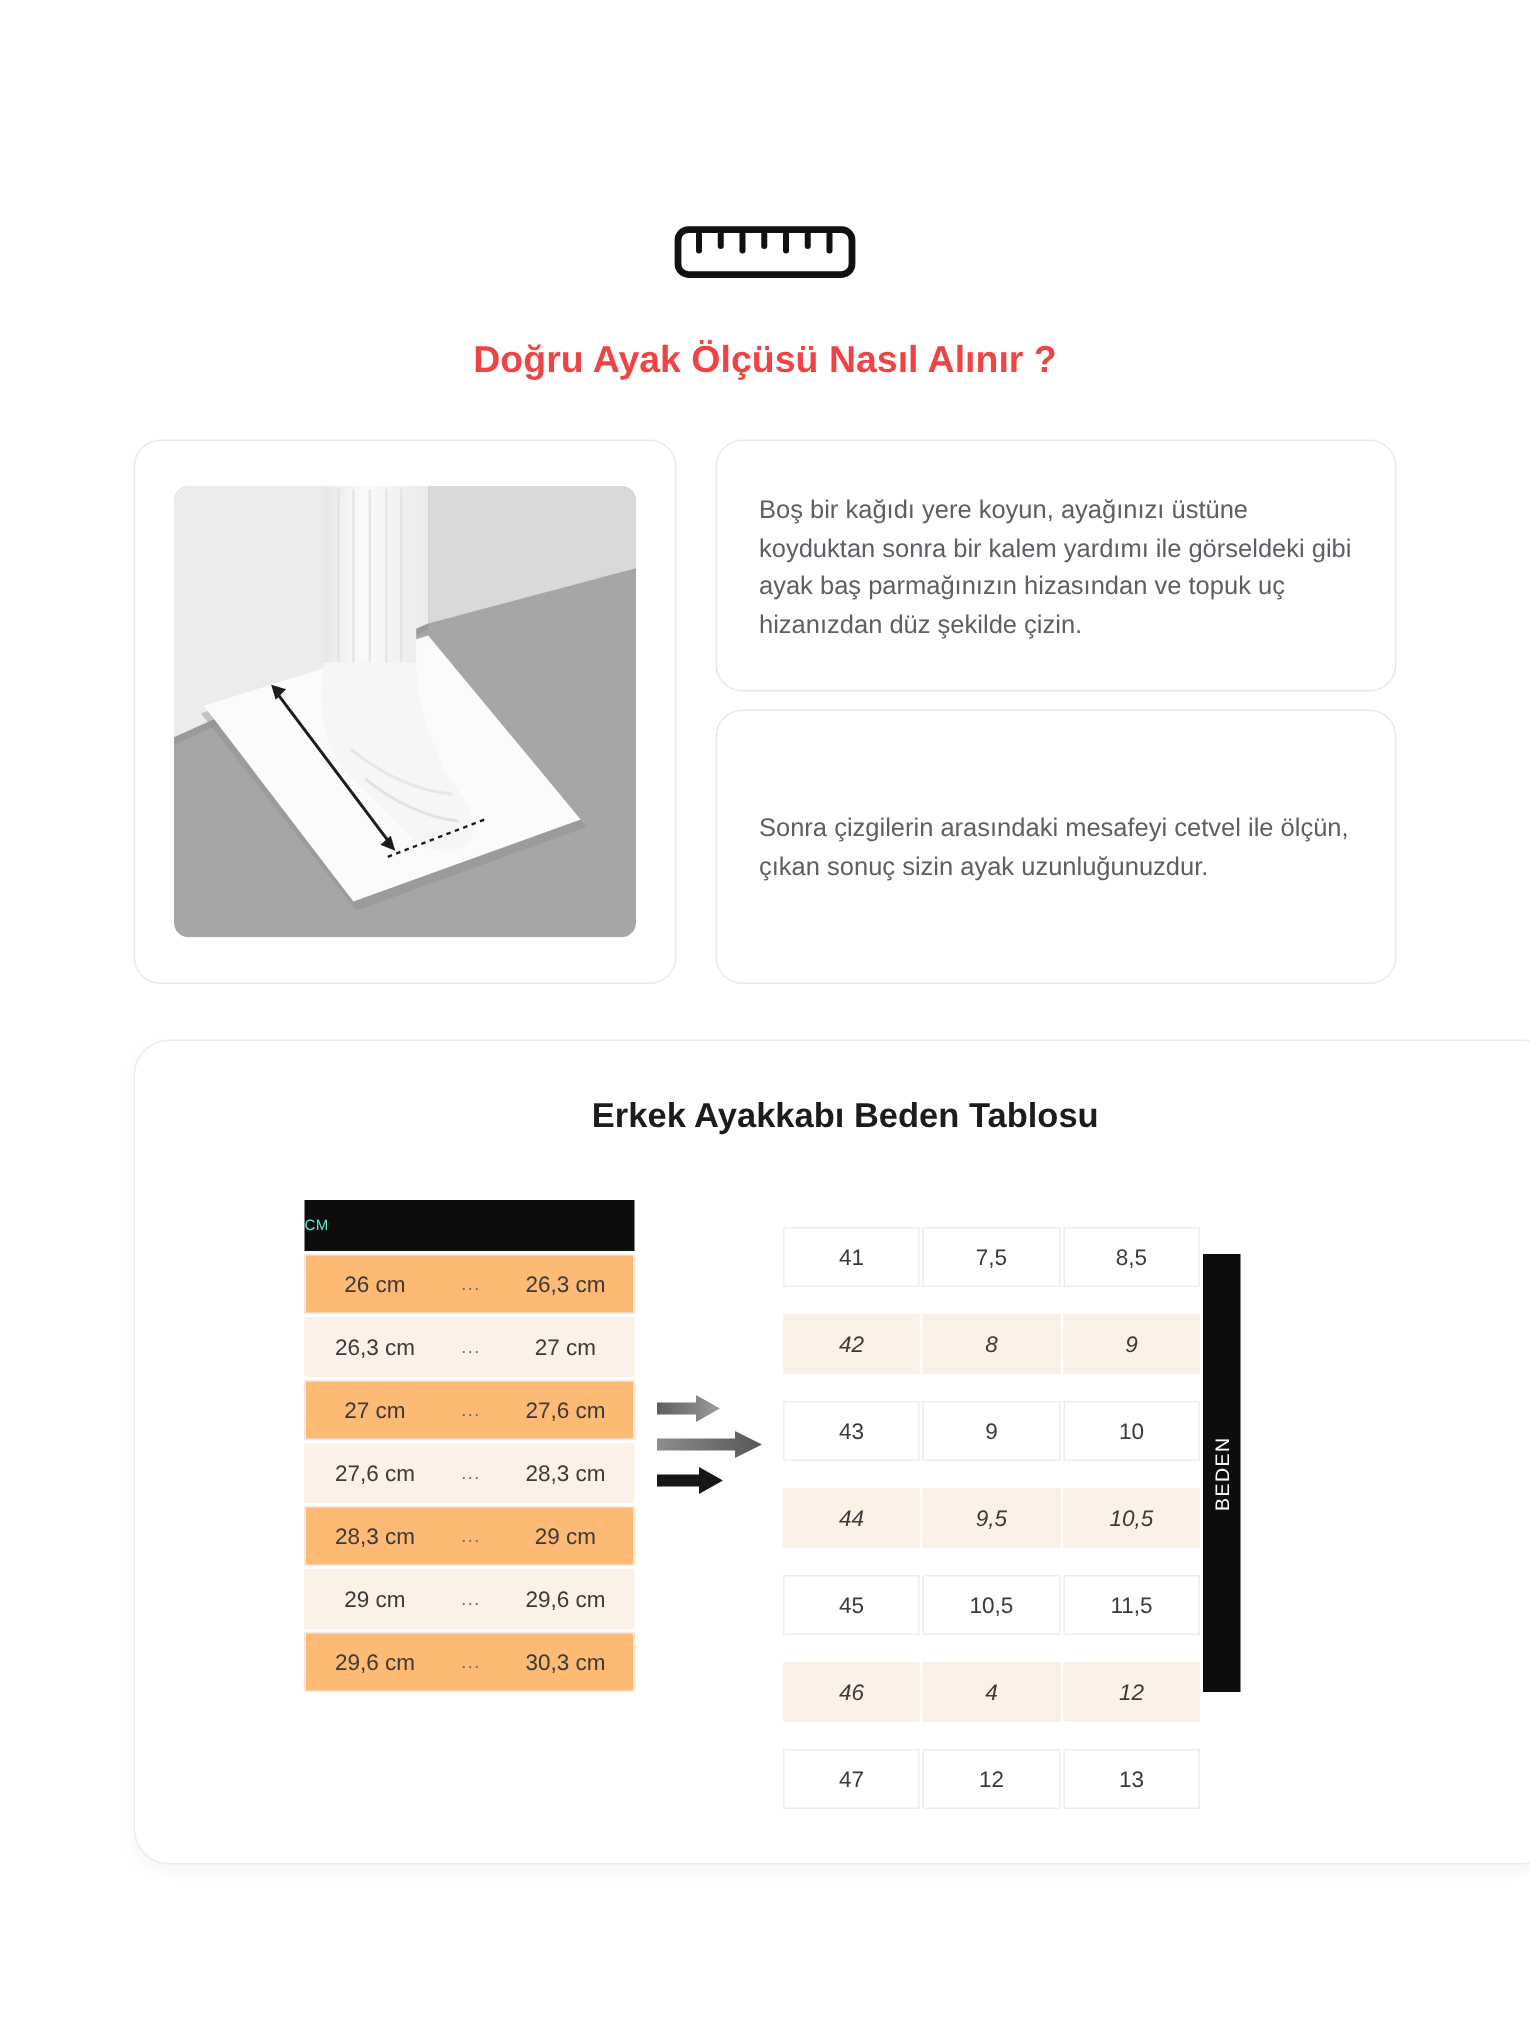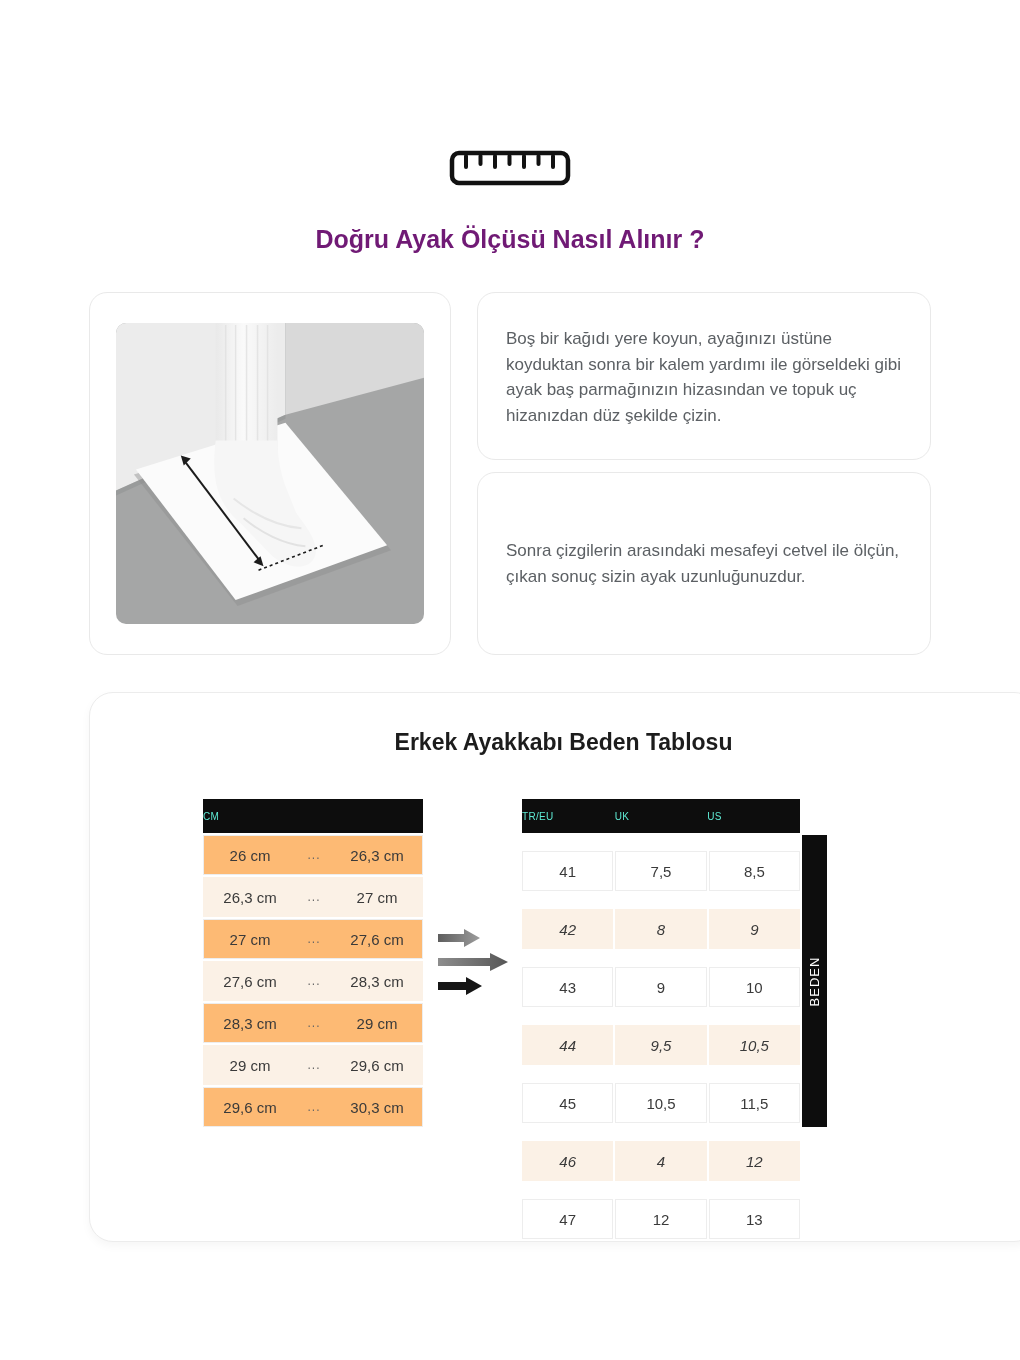--- a/index.html
+++ b/index.html
@@ -14,21 +14,21 @@
   html,body{margin:0;padding:0;}
   body{
     width:1020px;height:1360px;background:#ffffff;
     font-family:"Liberation Sans","DejaVu Sans",sans-serif;
     color:var(--text-dark);
   }
   .wrap{width:842px;margin:0 auto;padding-top:150px;}
   .ruler-box{text-align:center;}
   .page-title{
     margin:34px 0 0;text-align:center;font-size:25px;font-weight:bold;
-    color:#701a75;line-height:1.2;
+    color:#ef4444;line-height:1.2;
   }
   .top-grid{display:flex;gap:26px;margin-top:38px;}
   .photo-card{
     width:362px;height:363px;flex:0 0 362px;
     border:1px solid var(--border);border-radius:18px;
     padding:30px 26px;background:#fff;
   }
   .photo-frame{width:100%;height:100%;border-radius:10px;overflow:hidden;}
   .photo-frame svg{display:block;width:100%;height:100%;}
   .text-col{flex:1;display:flex;flex-direction:column;gap:12px;}
@@ -215,25 +215,20 @@
             <stop offset="0" stop-color="#8d8d8d"></stop>
               <stop offset="1" stop-color="#565656"></stop>
           </linearGradient>
         </defs>
         <polygon points="0,5 26,5 26,0 42,9 26,18 26,13 0,13" fill="url(#a1)"></polygon>
         <polygon points="0,29 52,29 52,24 70,33 52,42 52,37 0,37" fill="url(#a2)"></polygon>
         <polygon points="0,53 28,53 28,48 44,57 28,66 28,61 0,61" fill="#161616"></polygon>
       </svg>
 
       <div class="size-table">
-        <div class="thead">
-          <span>TR/EU</span>
-          <span>UK</span>
-          <span>US</span>
-        </div>
         <div id="sz-rows">
             <div class="sz-row">
               <span class="cell">41</span>
               <span class="cell">7,5</span>
               <span class="cell">8,5</span>
             </div>
             <div class="sz-row alt">
               <span class="cell">42</span>
               <span class="cell">8</span>
               <span class="cell">9</span>

